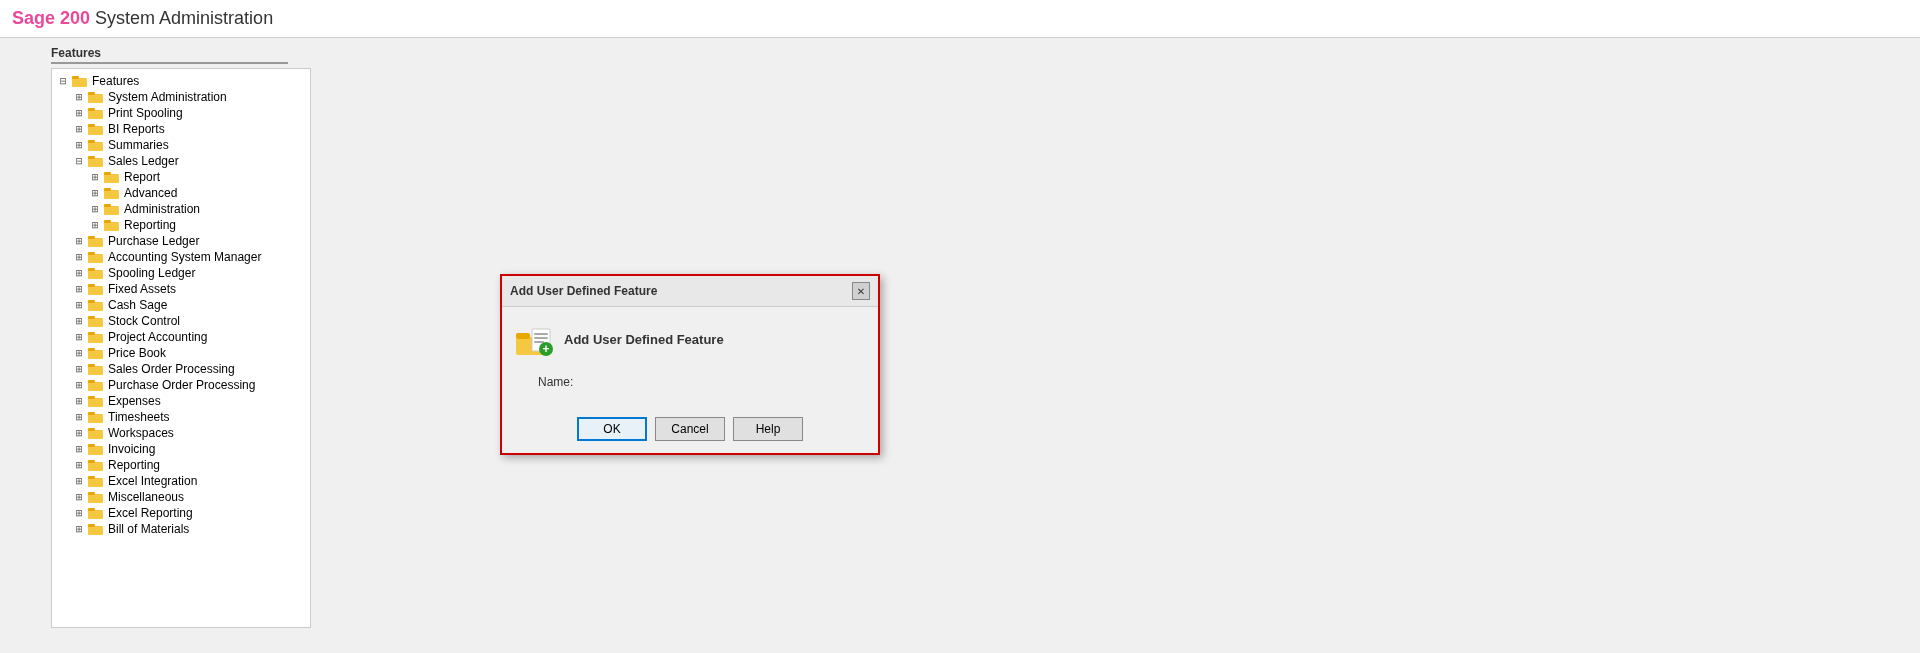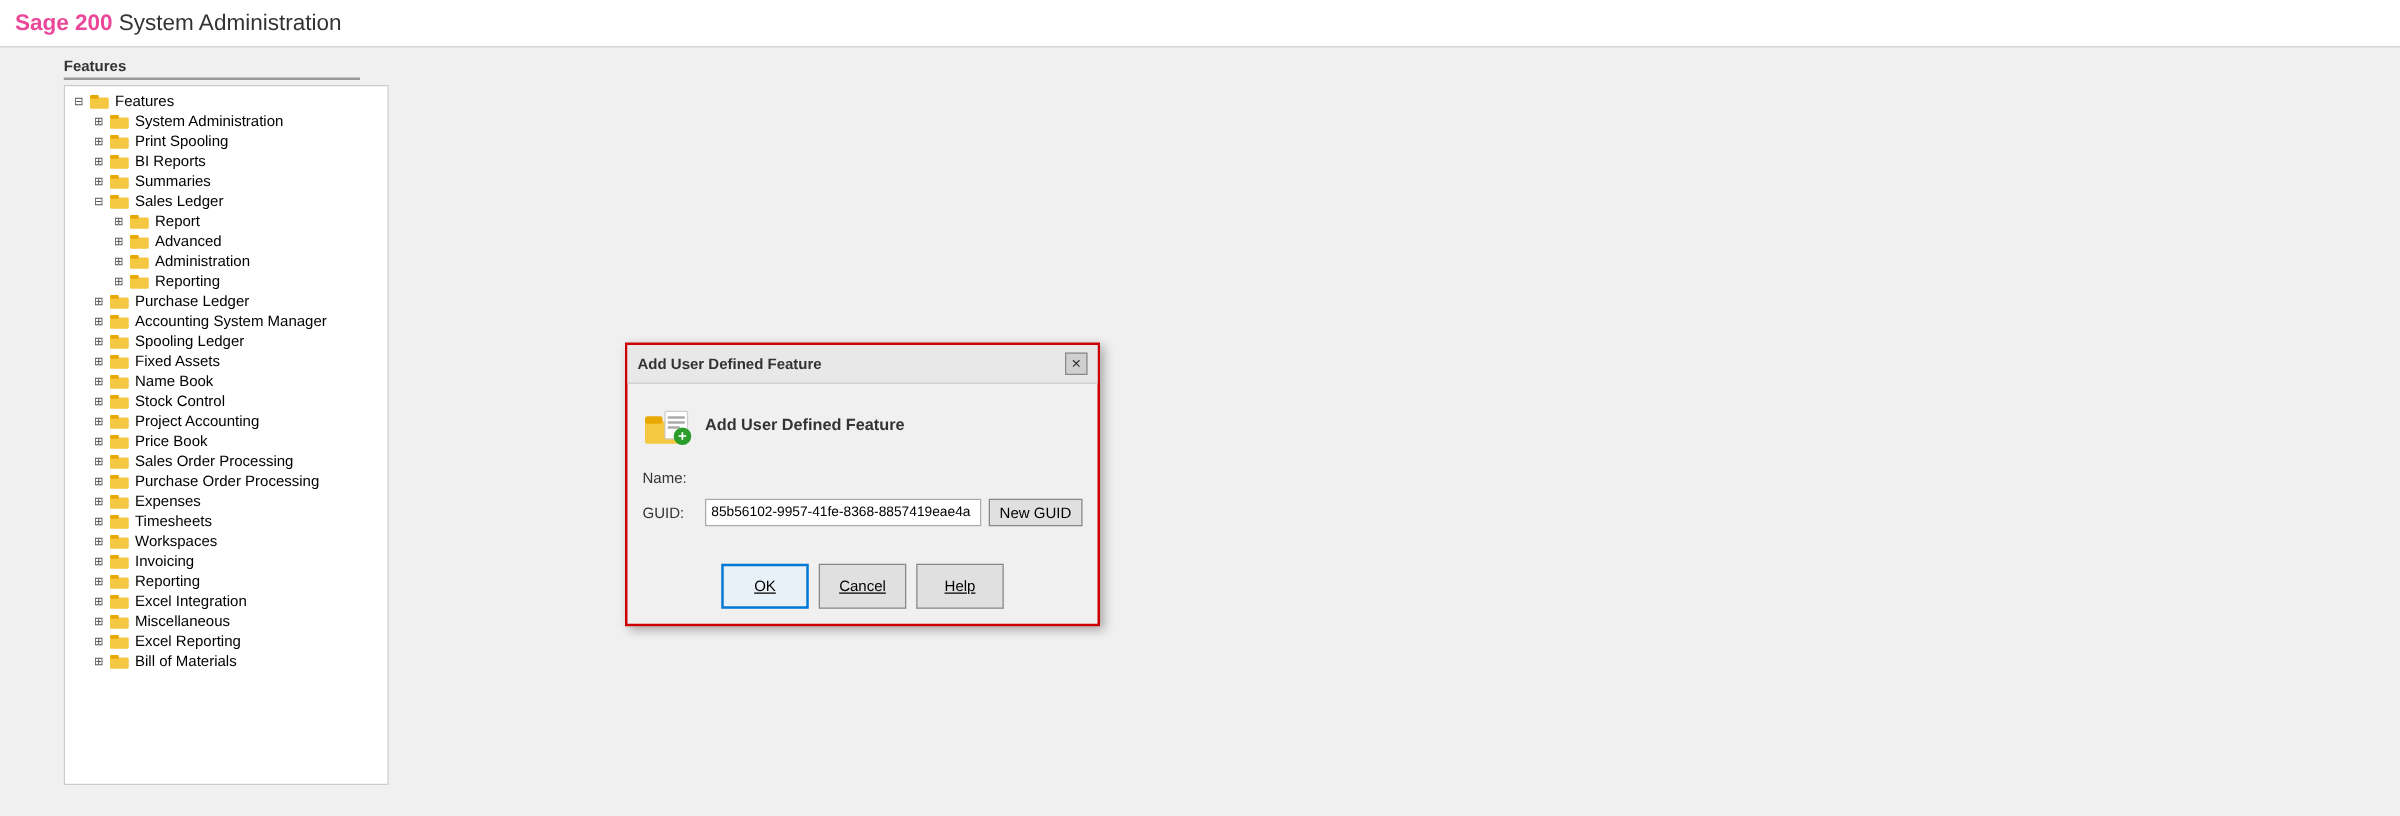--- a/index.html
+++ b/index.html
@@ -168,20 +168,21 @@
     .form-row {
       display: flex;
       align-items: center;
       margin-bottom: 10px;
     }
     .form-label {
       width: 50px;
       font-size: 12px;
       color: #333;
       flex-shrink: 0;
+      margin-left: 24px;
     }
     .form-input {
       flex: 1;
       height: 22px;
       border: 1px solid #0078d4;
       padding: 2px 4px;
       font-size: 12px;
       background: #fff;
       outline: none;
     }
@@ -218,27 +219,26 @@
     }
 
     .dialog-footer {
       display: flex;
       justify-content: center;
       gap: 8px;
       padding: 6px 12px 12px;
     }
     .dialog-btn {
       min-width: 70px;
-      height: 36px;
+      height: 24px;
       padding: 0 12px;
       font-size: 12px;
       background: #e0e0e0;
       border: 1px solid #888;
       cursor: pointer;
-      text-decoration: underline;
     }
     .dialog-btn.primary {
       border: 2px solid #0078d4;
       background: #e8f0f8;
     }
   </style>
 </head>
 <body>
 
 <div class="header">
@@ -409,21 +409,21 @@
         </div>
 
         <div class="tree-item">
           <span class="tree-expander collapsed"></span>
           <span class="folder-icon">
             <svg viewBox="0 0 16 14">
                 <rect x="0" y="4" width="15" height="9" rx="1" fill="#f5c842"></rect>
                 <rect x="0" y="2" width="7" height="3" rx="1" fill="#e8a800"></rect>
               </svg>
           </span>
-          <span class="tree-label">Name Book</span>
+          <span class="tree-label">Cash Sage</span>
         </div>
 
         <div class="tree-item">
           <span class="tree-expander collapsed"></span>
           <span class="folder-icon">
             <svg viewBox="0 0 16 14">
                 <rect x="0" y="4" width="15" height="9" rx="1" fill="#f5c842"></rect>
                 <rect x="0" y="2" width="7" height="3" rx="1" fill="#e8a800"></rect>
               </svg>
           </span>
@@ -603,25 +603,20 @@
             <text x="32" y="34" text-anchor="middle" font-size="12" fill="white" font-weight="bold">+</text>
           </svg>
         </div>
         <span class="dialog-heading">Add User Defined Feature</span>
       </div>
 
       <div class="form-row">
         <label class="form-label">Name:</label>
       </div>
 
-      <div class="guid-row">
-        <label class="guid-label">GUID:</label>
-        <input type="text" class="guid-input" value="85b56102-9957-41fe-8368-8857419eae4a" style="">
-        <button class="new-guid-btn">New GUID</button>
-      </div>
 
     </div>
 
     <div class="dialog-footer">
       <button class="dialog-btn primary">OK</button>
       <button class="dialog-btn">Cancel</button>
       <button class="dialog-btn">Help</button>
     </div>
 
   </div>

